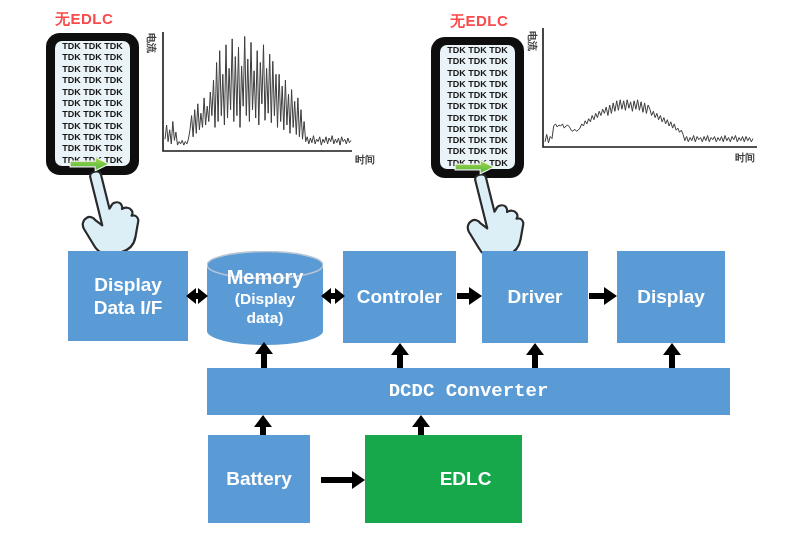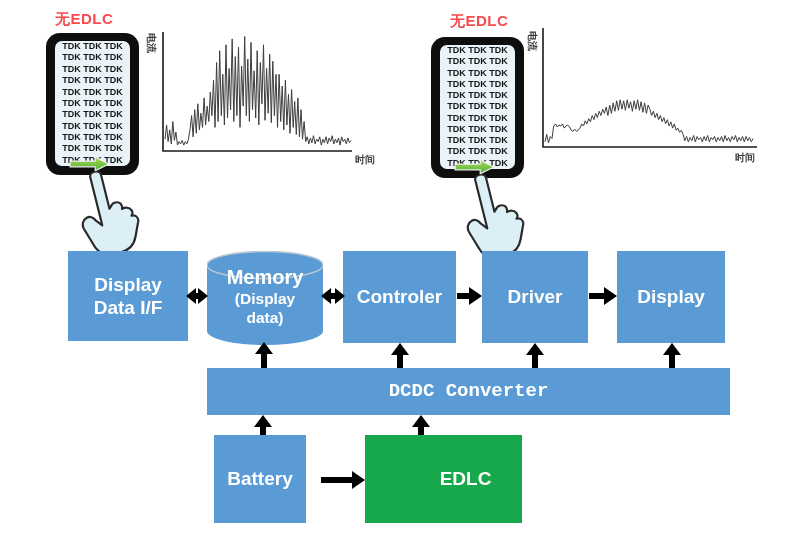--- a/index.html
+++ b/index.html
@@ -146,21 +146,21 @@
   </div>
 
   <div class="blk" style="left:617px;top:251px;width:108px;height:92px;">
     <div>Display</div>
   </div>
 
   <div class="blk" style="left:207px;top:368px;width:523px;height:47px;font-family:Liberation Mono, monospace;">
     <div>DCDC Converter</div>
   </div>
 
-  <div class="blk" style="left:208px;top:435px;width:92px;height:88px;margin-left:6px;">
+  <div class="blk" style="left:208px;top:435px;width:102px;height:88px;">
     <div>Battery</div>
   </div>
 
   <div class="blk green" style="left:365px;top:435px;width:113px;height:88px;padding-left:44px;">
     <div>EDLC</div>
   </div>
 
   <div class="arr dbl" style="left:186px;top:288px;width:22px;height:16px;">
     <i class="hd-l"></i>
       <i class="sh-h"></i>

